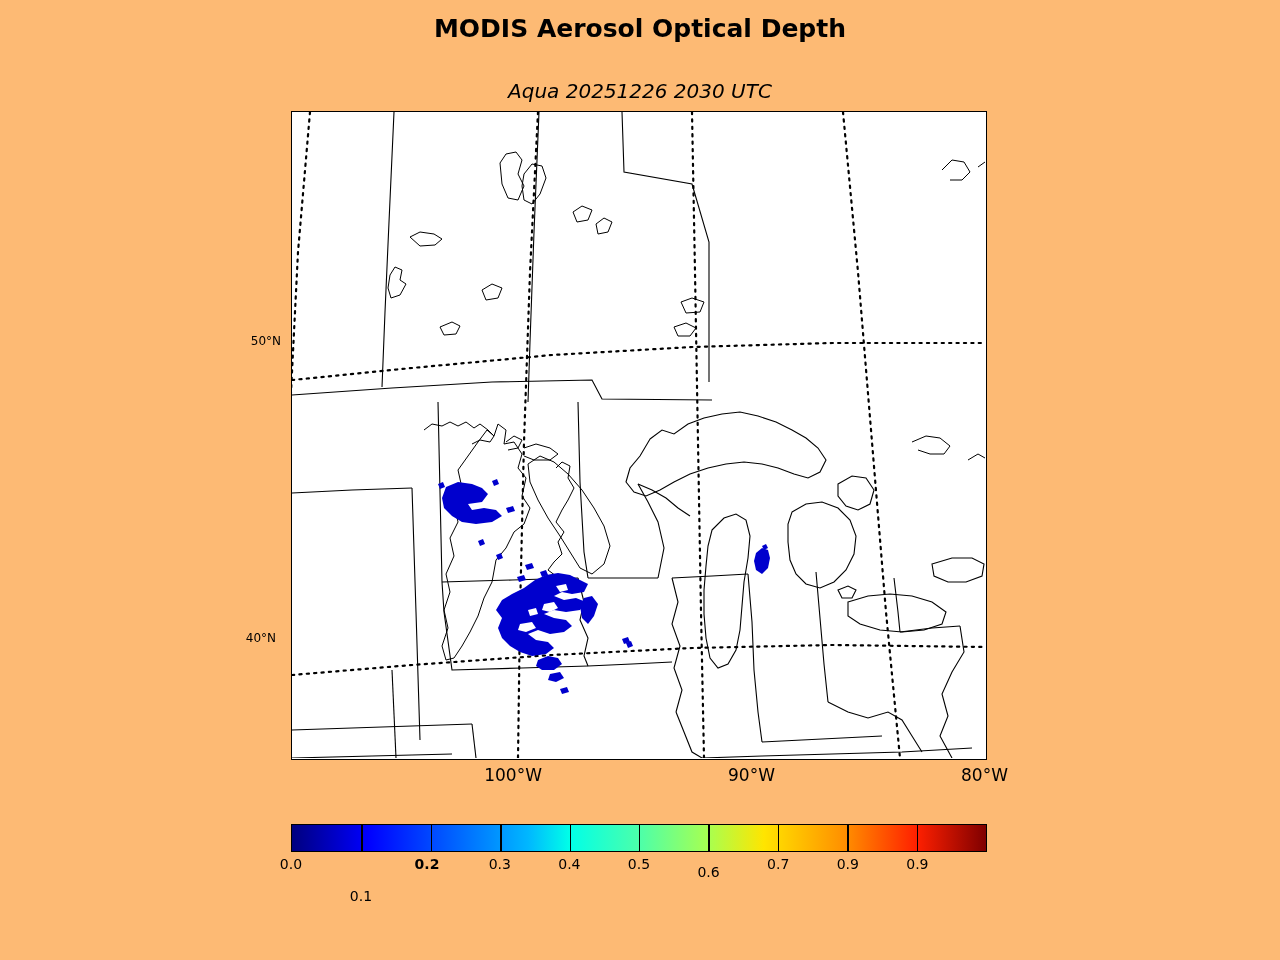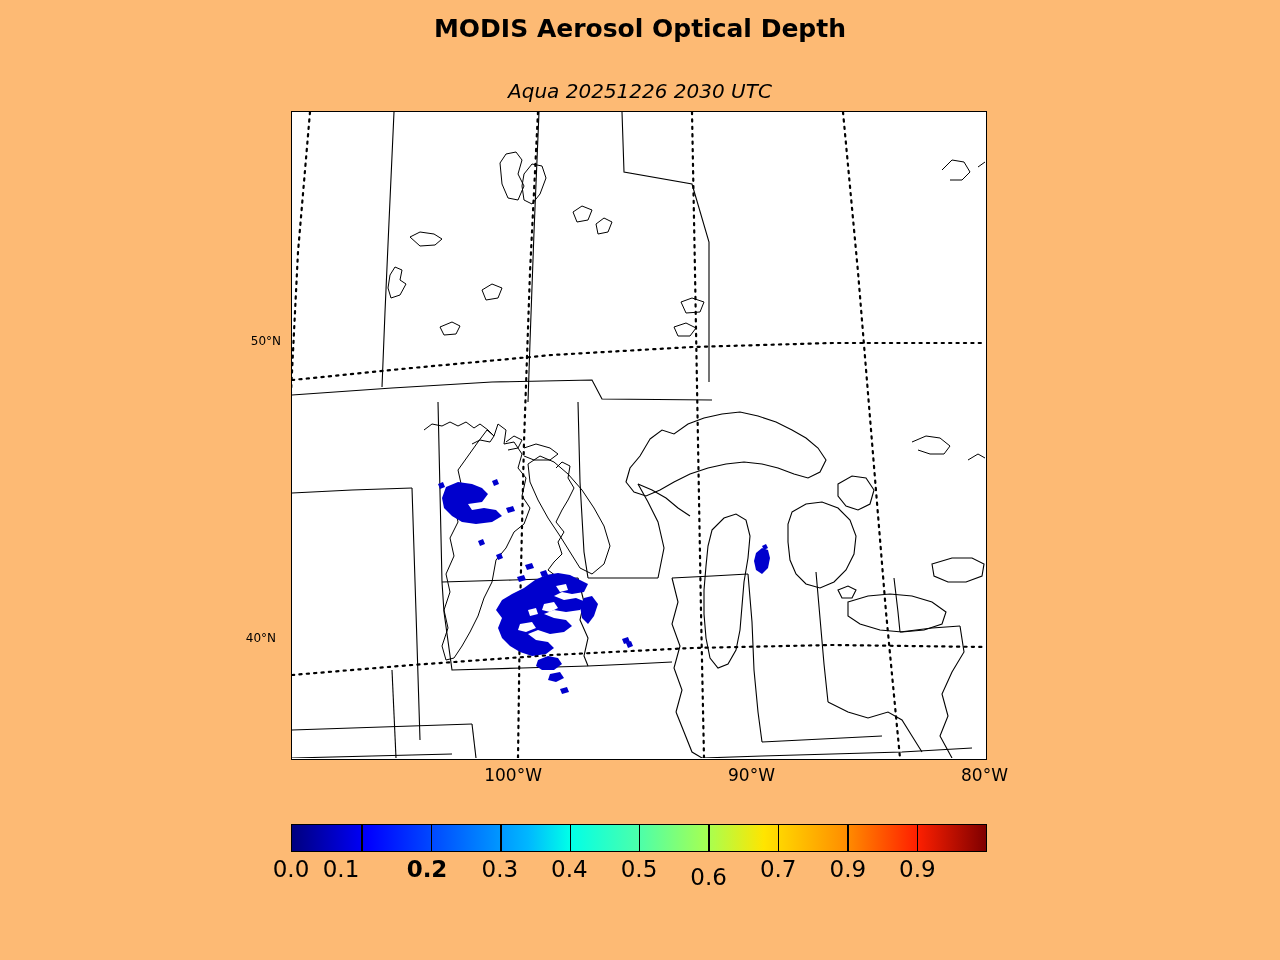--- a/index.html
+++ b/index.html
@@ -80,21 +80,21 @@
   .cbar-tick {
     position: absolute;
     top: 0;
     width: 1.4px;
     height: 100%;
     background: #000000;
   }
   .cbar-label {
     position: absolute;
     top: 856px;
-    font-size: 23px;
+    font-size: 14px;
     color: #000000;
     text-align: center;
     white-space: nowrap;
   }
 </style>
 </head>
 <body>
 
 <div id="figure">
 
@@ -304,21 +304,21 @@
       <div class="cbar-tick" style="left: 30%;"></div>
       <div class="cbar-tick" style="left: 40%;"></div>
       <div class="cbar-tick" style="left: 50%;"></div>
       <div class="cbar-tick" style="left: 60%;"></div>
       <div class="cbar-tick" style="left: 70%;"></div>
       <div class="cbar-tick" style="left: 80%;"></div>
       <div class="cbar-tick" style="left: 90%;"></div>
     </div>
 
 <div class="cbar-label" style="left: 251px; width: 80px;">0.0</div>
-    <div class="cbar-label" style="left: 301px; width: 80px;">0.1</div>
+    <div class="cbar-label" style="left: 321px; width: 80px; margin-top: 32px;">0.1</div>
     <div class="cbar-label" style="left: 387px; width: 80px; font-weight: bold;">0.2</div>
     <div class="cbar-label" style="left: 459.8px; width: 80px;">0.3</div>
     <div class="cbar-label" style="left: 529.4px; width: 80px;">0.4</div>
     <div class="cbar-label" style="left: 599px; width: 80px;">0.5</div>
     <div class="cbar-label" style="left: 668.6px; width: 80px; margin-top: 8px;">0.6</div>
     <div class="cbar-label" style="left: 738.2px; width: 80px;">0.7</div>
     <div class="cbar-label" style="left: 807.8px; width: 80px;">0.9</div>
     <div class="cbar-label" style="left: 877.4px; width: 80px;">0.9</div>
   </div>
 

